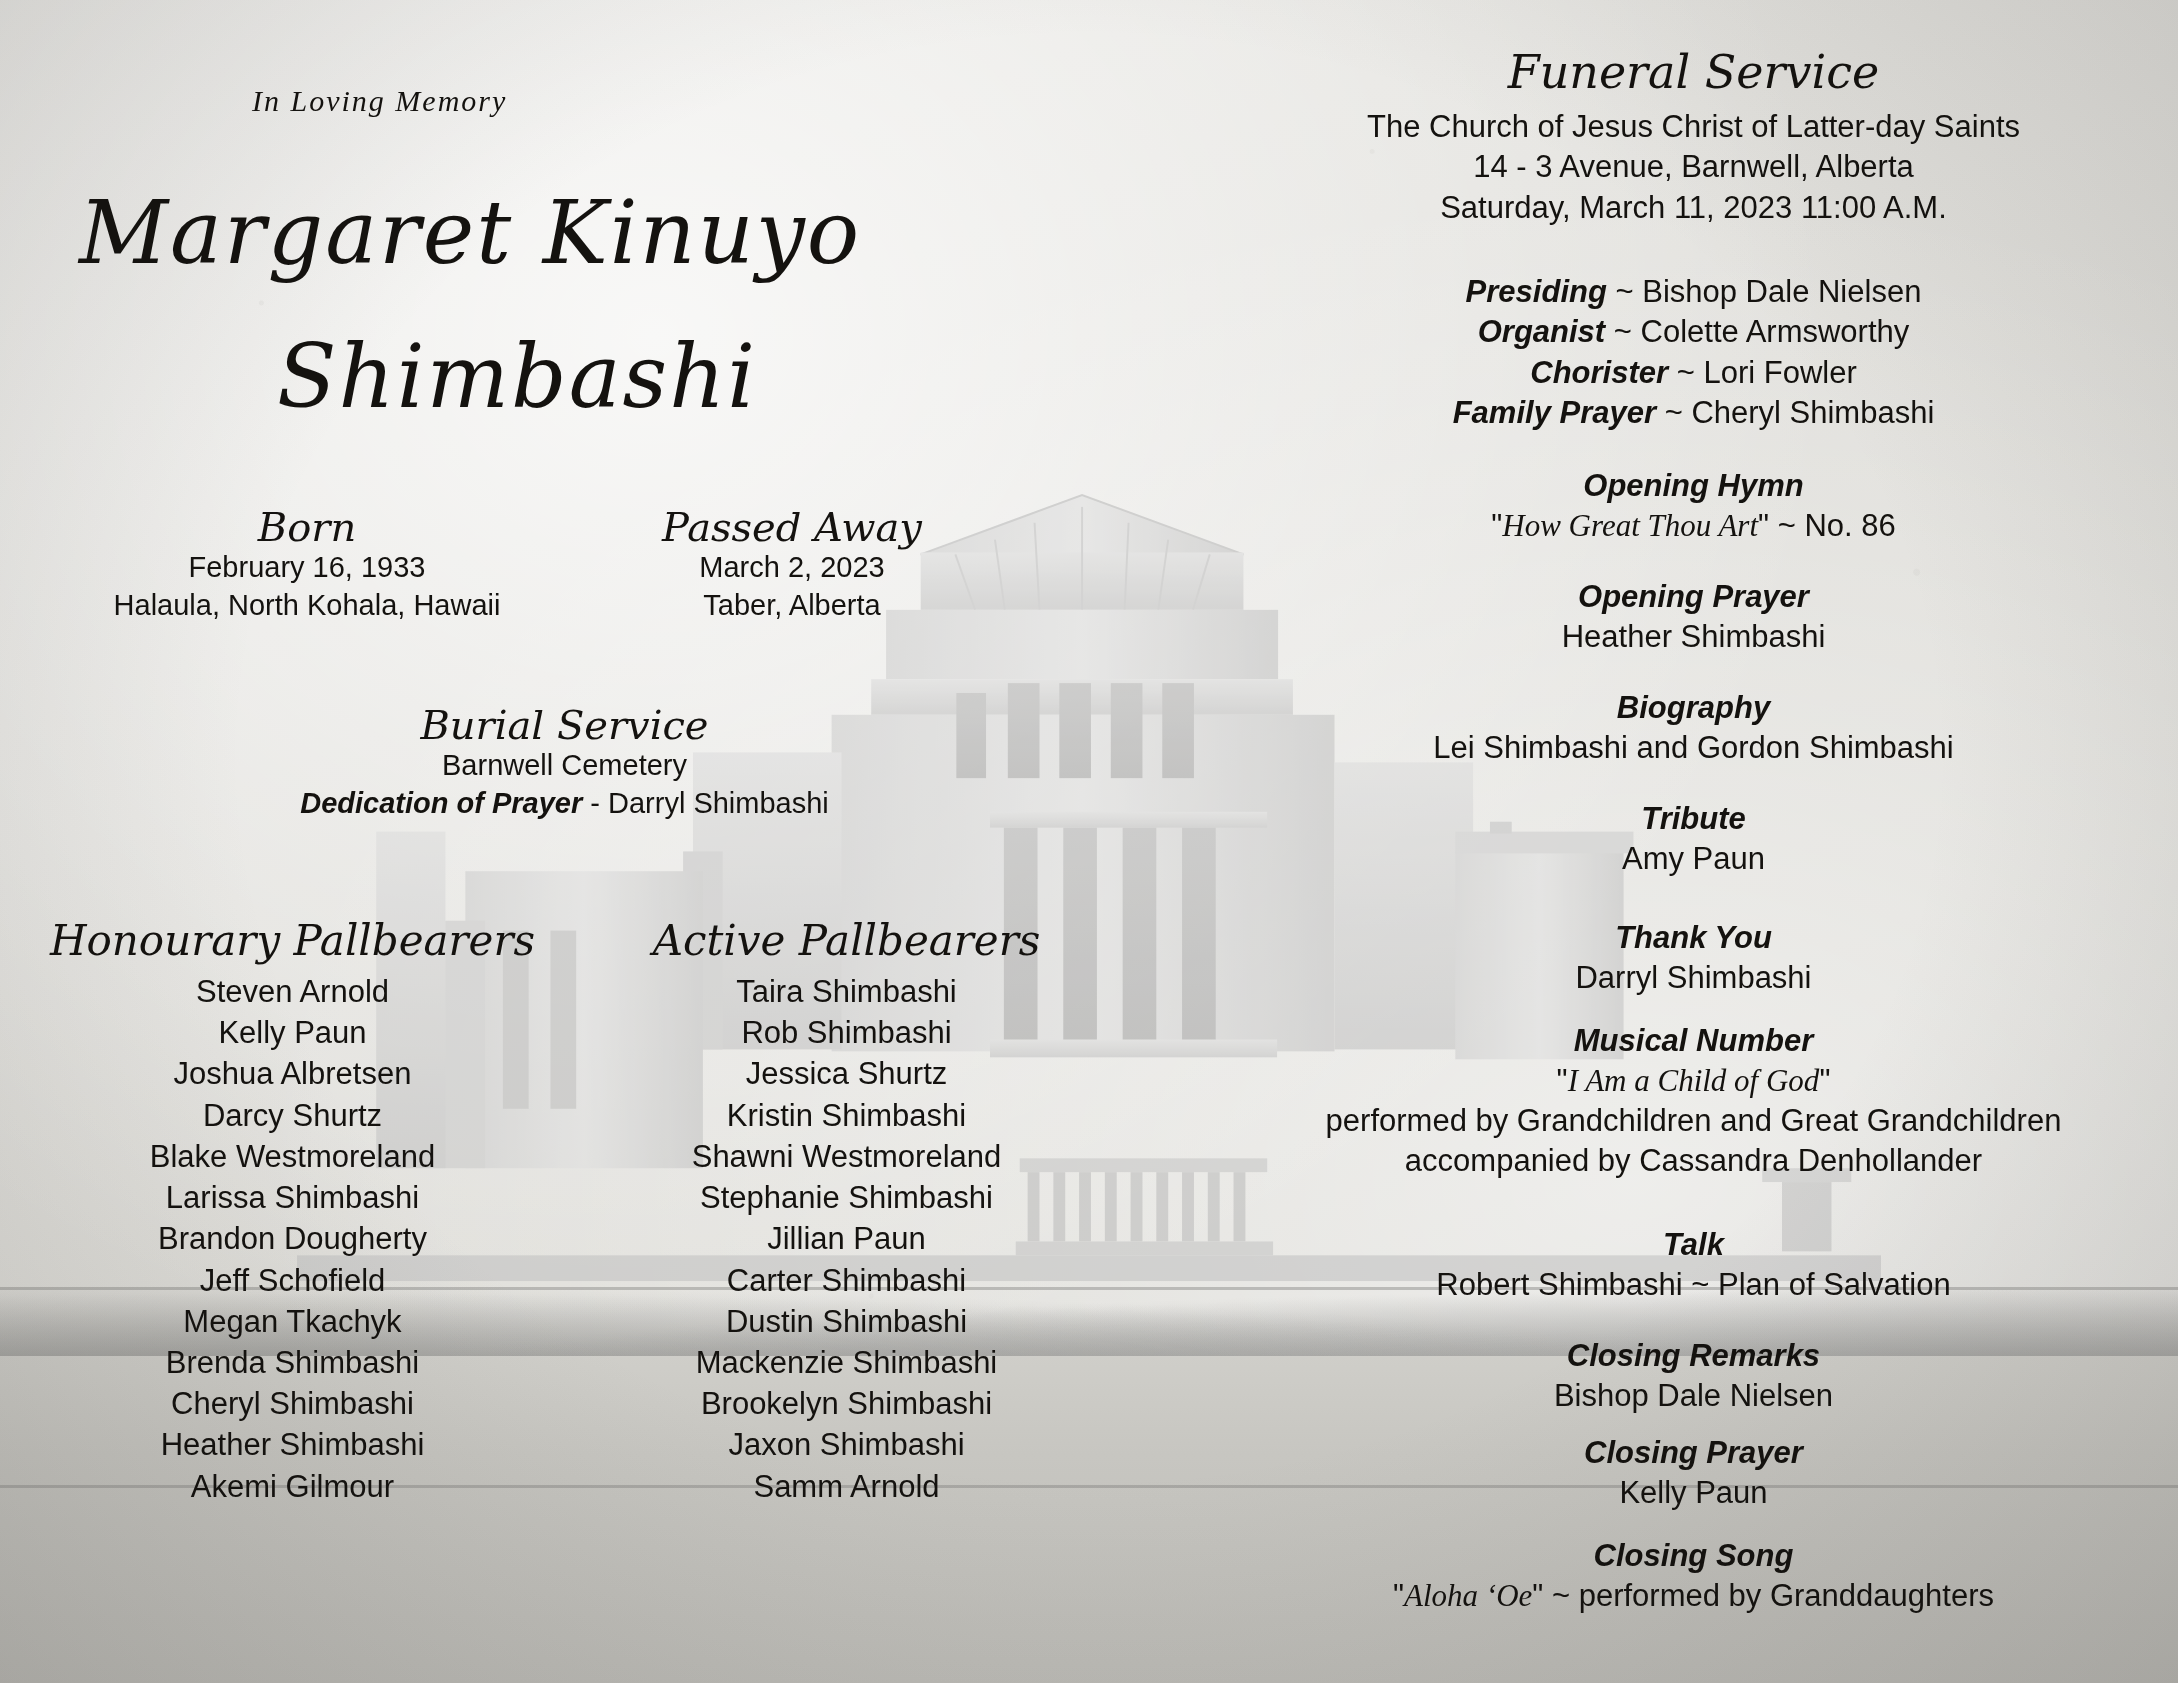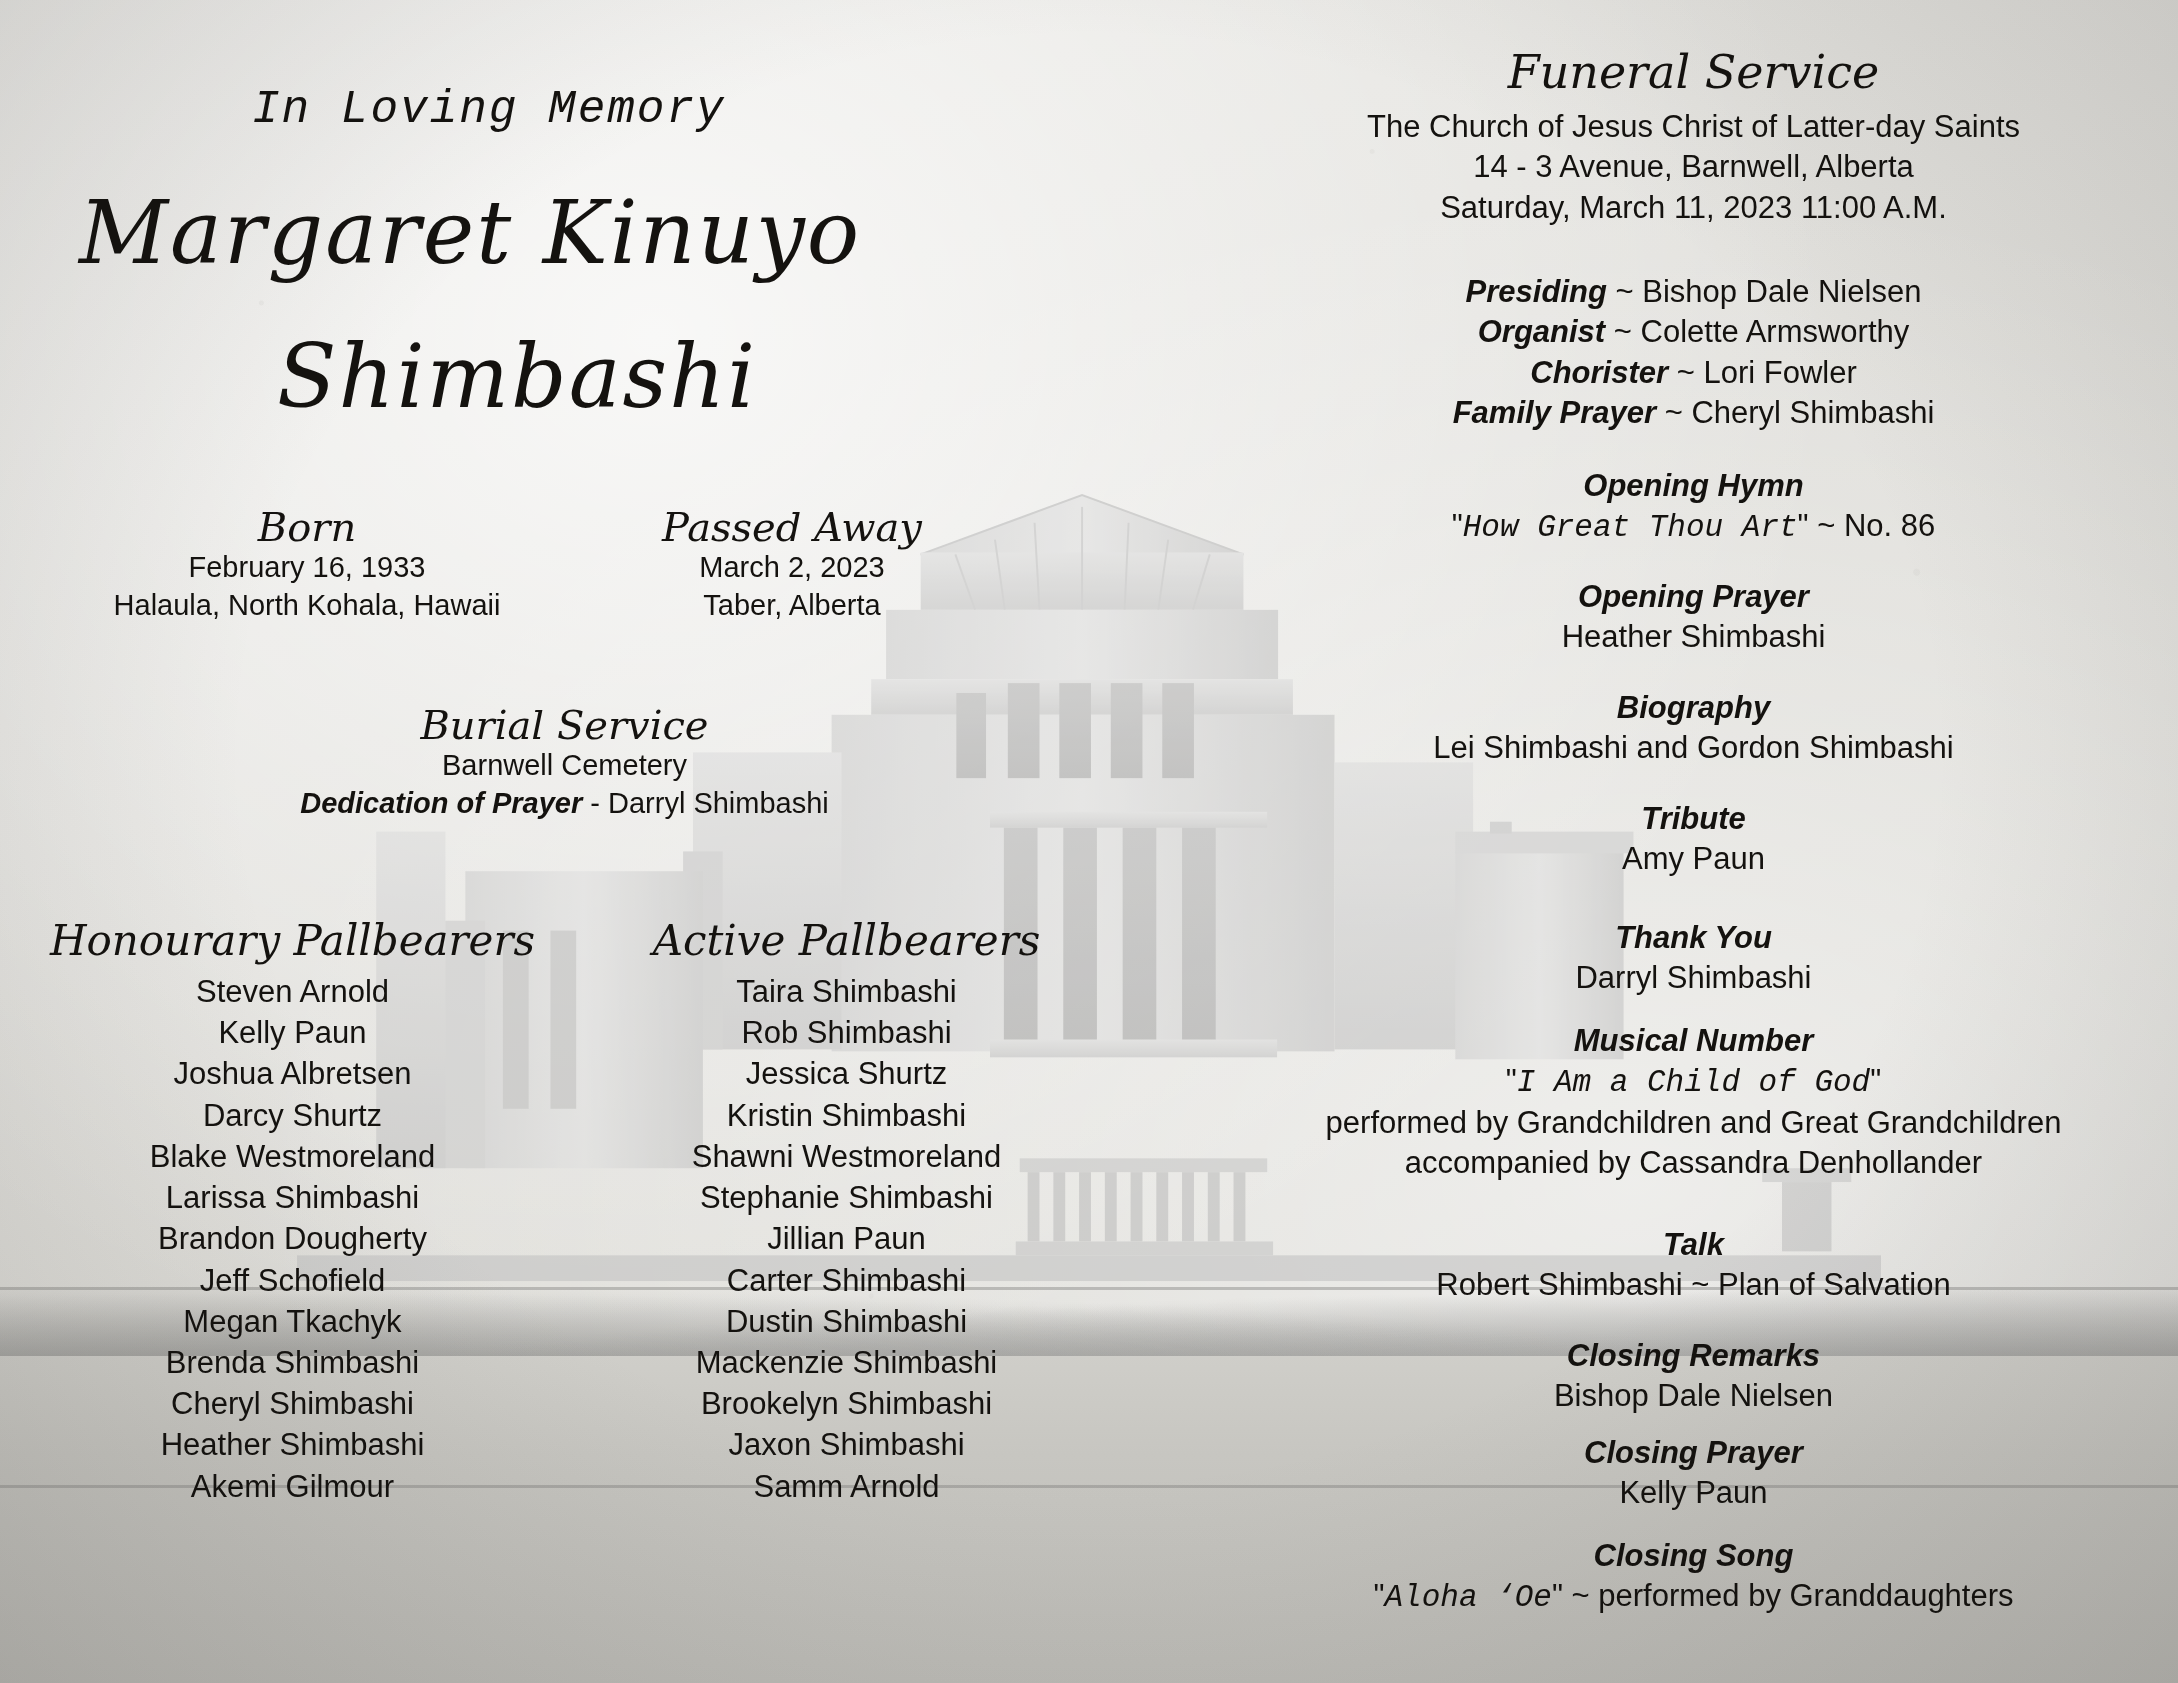--- a/index.html
+++ b/index.html
@@ -75,21 +75,21 @@
     background: radial-gradient(ellipse at 50% 45%, rgba(0,0,0,0) 55%, rgba(90,88,84,0.22) 100%);
   }
 
   
   .layer {
     position: absolute;
     inset: 0;
   }
   .blk { position: absolute; color: #14120f; }
   .serif-it {
-    font-family: Liberation Mono, monospace;
+    font-family: Liberation Serif, serif;
     font-style: italic;
     margin-top: 6px;
   }
   .sans { font-family: "Liberation Sans", sans-serif; }
 
   .ctr { text-align: center; }
 
   
   .hdr-script {
     font-family: "DejaVu Serif", serif;
@@ -116,23 +116,23 @@
 
   .name-main {
     font-family: "DejaVu Serif", serif;
     font-style: italic;
     font-size: 87px;
     line-height: 1.15;
     letter-spacing: 2px;
     white-space: nowrap;
   }
   .inloving {
-    font-family: Liberation Mono, monospace;
-    font-style: italic;
-    font-size: 46px;
+    font-family: Liberation Serif, serif;
+    font-style: italic;
+    font-size: 30px;
     letter-spacing: 2px;
     text-align: center;
   }
 
   .list-item {
     font-size: 31px;
     line-height: 1.33;
     text-align: center;
   }
   .pb-title {

